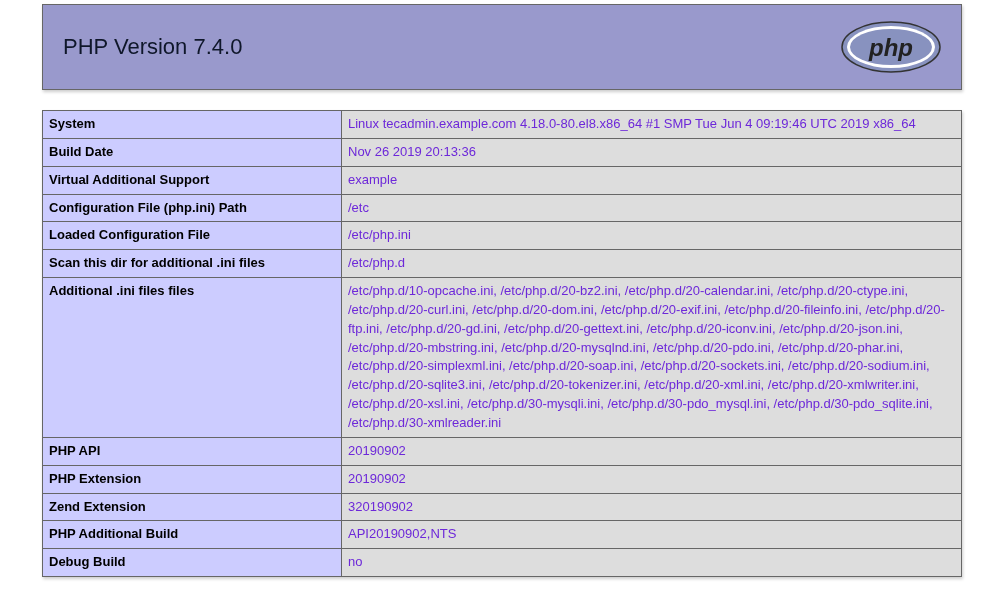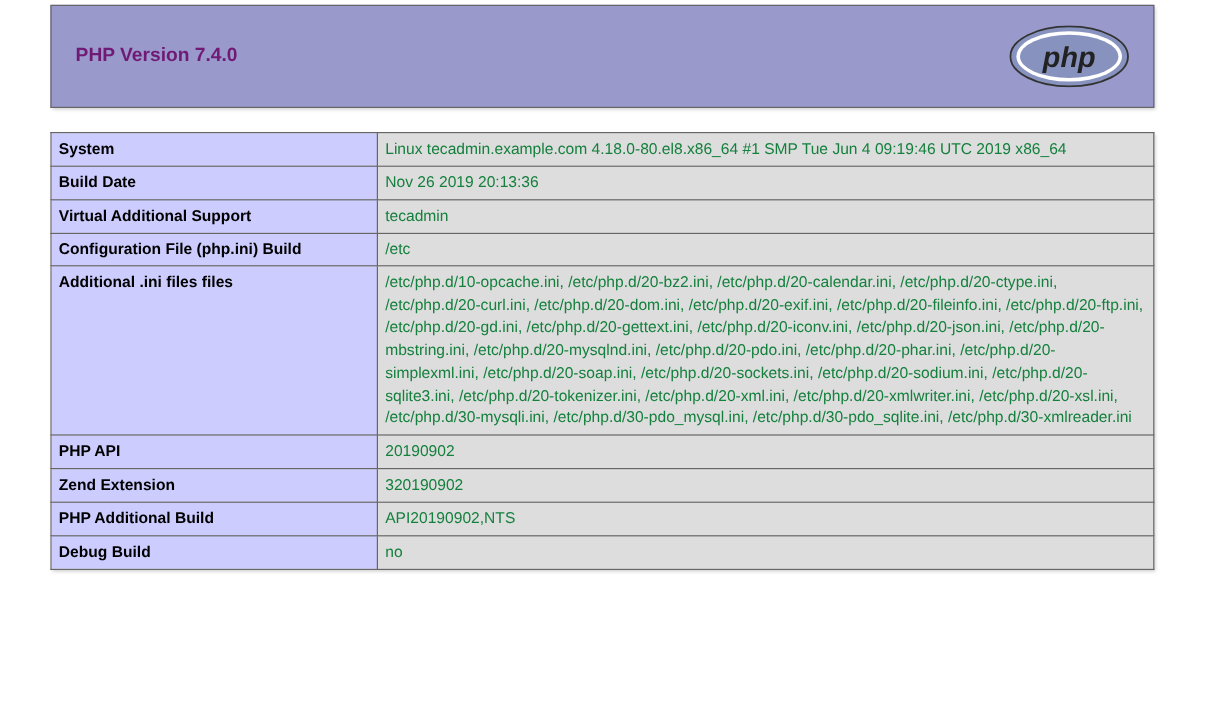--- a/index.html
+++ b/index.html
@@ -17,23 +17,23 @@
       background: #9999cc;
       border: 1px solid #666;
       padding: 16px 20px;
       display: flex;
       justify-content: space-between;
       align-items: center;
       margin-bottom: 20px;
       box-shadow: 1px 2px 3px rgba(0,0,0,0.2);
     }
     .header h1 {
-      font-size: 16px;
-      font-weight: bold;
-      color: #701a75;
+      font-size: 22px;
+      font-weight: normal;
+      color: #0f172a;
     }
     .php-logo {
       display: inline-flex;
       justify-content: center;
     }
     .php-logo svg {
       display: block;
     }
     table {
       width: 100%;
@@ -43,26 +43,26 @@
     }
     td {
       border: 1px solid #666;
       padding: 4px 6px;
       vertical-align: baseline;
       line-height: 1.45;
     }
     td.label {
       background: #ccccff;
       font-weight: bold;
-      width: 272px;
+      width: 299px;
       color: #000;
     }
     td.value {
       background: #dddddd;
-      color: #15803d;
+      color: #6d28d9;
       word-wrap: break-word;
       max-width: 600px;
     }
   </style>
 </head>
 <body>
 
 <div class="container">
 
   <div class="header">
@@ -82,32 +82,44 @@
         <tr>
           <td class="label">System</td>
           <td class="value">Linux tecadmin.example.com 4.18.0-80.el8.x86_64 #1 SMP Tue Jun 4 09:19:46 UTC 2019 x86_64</td>
         </tr>
         <tr>
           <td class="label">Build Date</td>
           <td class="value">Nov 26 2019 20:13:36</td>
         </tr>
         <tr>
           <td class="label">Virtual Additional Support</td>
-          <td class="value">tecadmin</td>
+          <td class="value">example</td>
         </tr>
         <tr>
-          <td class="label">Configuration File (php.ini) Build</td>
+          <td class="label">Configuration File (php.ini) Path</td>
           <td class="value">/etc</td>
+        </tr>
+        <tr>
+          <td class="label">Loaded Configuration File</td>
+          <td class="value">/etc/php.ini</td>
+        </tr>
+        <tr>
+          <td class="label">Scan this dir for additional .ini files</td>
+          <td class="value">/etc/php.d</td>
         </tr>
         <tr>
           <td class="label">Additional .ini files files</td>
           <td class="value">/etc/php.d/10-opcache.ini, /etc/php.d/20-bz2.ini, /etc/php.d/20-calendar.ini, /etc/php.d/20-ctype.ini, /etc/php.d/20-curl.ini, /etc/php.d/20-dom.ini, /etc/php.d/20-exif.ini, /etc/php.d/20-fileinfo.ini, /etc/php.d/20-ftp.ini, /etc/php.d/20-gd.ini, /etc/php.d/20-gettext.ini, /etc/php.d/20-iconv.ini, /etc/php.d/20-json.ini, /etc/php.d/20-mbstring.ini, /etc/php.d/20-mysqlnd.ini, /etc/php.d/20-pdo.ini, /etc/php.d/20-phar.ini, /etc/php.d/20-simplexml.ini, /etc/php.d/20-soap.ini, /etc/php.d/20-sockets.ini, /etc/php.d/20-sodium.ini, /etc/php.d/20-sqlite3.ini, /etc/php.d/20-tokenizer.ini, /etc/php.d/20-xml.ini, /etc/php.d/20-xmlwriter.ini, /etc/php.d/20-xsl.ini, /etc/php.d/30-mysqli.ini, /etc/php.d/30-pdo_mysql.ini, /etc/php.d/30-pdo_sqlite.ini, /etc/php.d/30-xmlreader.ini</td>
         </tr>
         <tr>
           <td class="label">PHP API</td>
+          <td class="value">20190902</td>
+        </tr>
+        <tr>
+          <td class="label">PHP Extension</td>
           <td class="value">20190902</td>
         </tr>
         <tr>
           <td class="label">Zend Extension</td>
           <td class="value">320190902</td>
         </tr>
         <tr>
           <td class="label">PHP Additional Build</td>
           <td class="value">API20190902,NTS</td>
         </tr>

